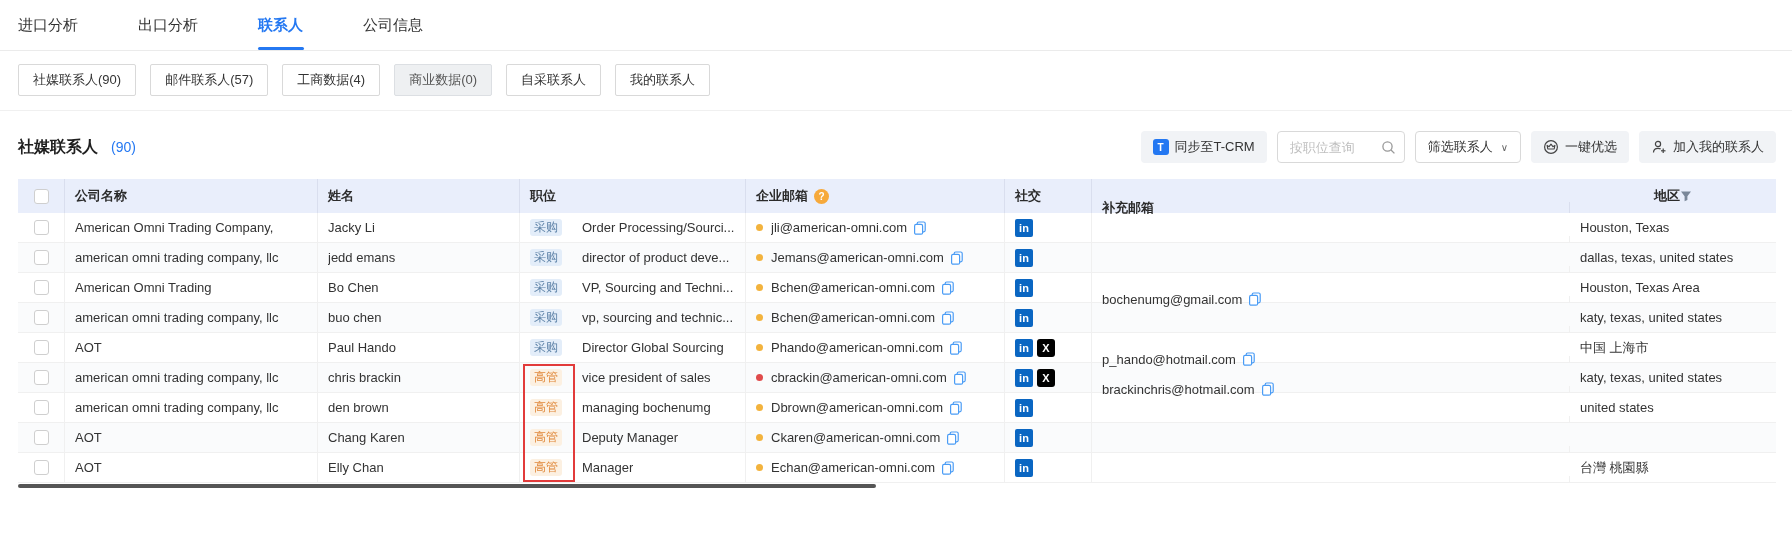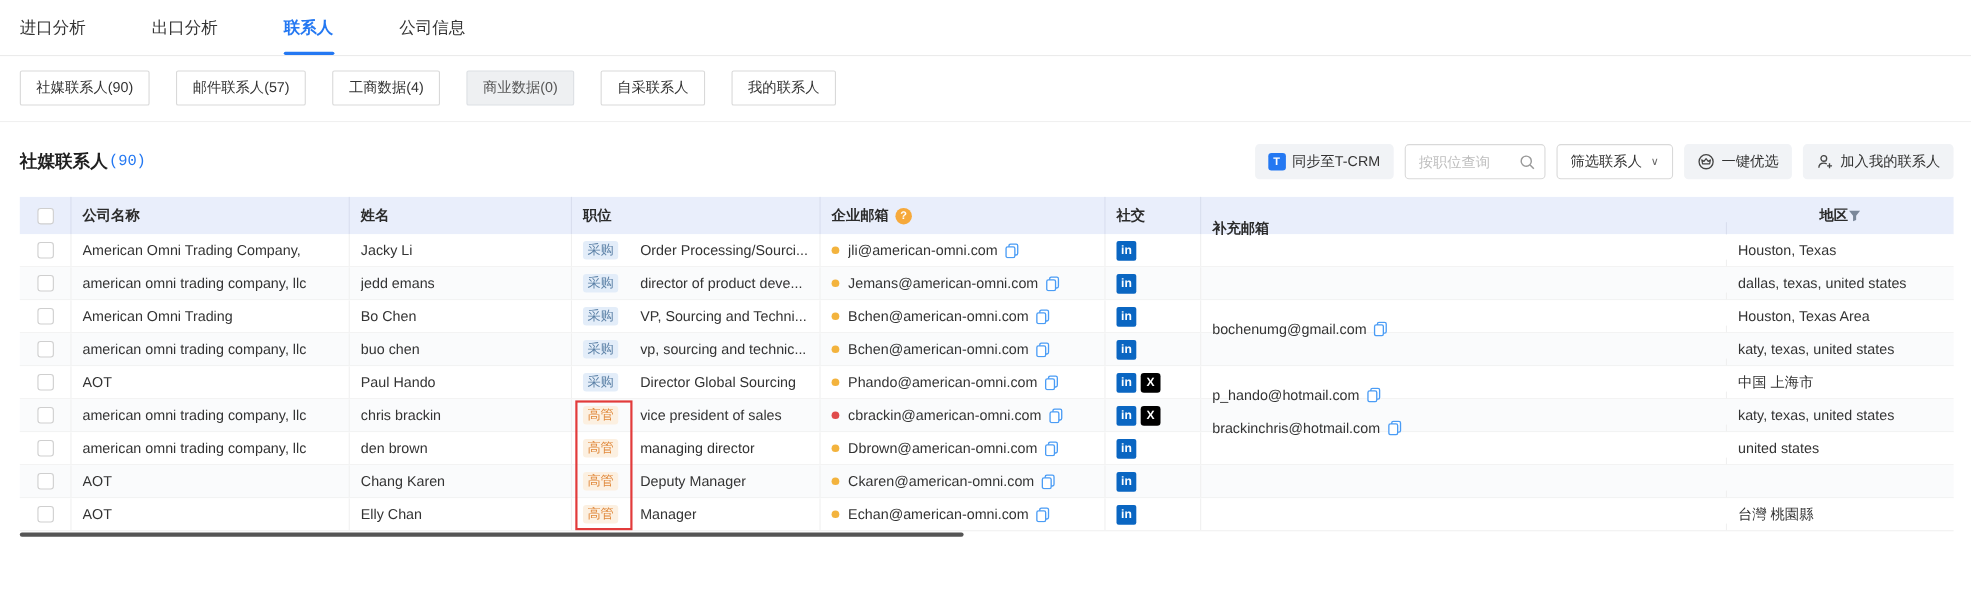--- a/index.html
+++ b/index.html
@@ -16,29 +16,29 @@
   
   .tabs-bar{display:flex;gap:60px;padding:0 18px;height:51px;align-items:center;
             border-bottom:1px solid #ebebeb;}
   .tab{font-size:15px;color:#333;cursor:pointer;position:relative;height:100%;
        display:flex;align-items:center;}
   .tab.active{color:var(--accent);font-weight:bold;}
   .tab.active::after{content:"";position:absolute;left:50%;transform:translateX(-50%);
        bottom:0;width:46px;height:3px;background:var(--accent);border-radius:2px;}
 
   
-  .filter-bar{display:flex;gap:24px;padding:13px 18px 14px;border-bottom:1px solid #f0f0f0;}
+  .filter-bar{display:flex;gap:14px;padding:13px 18px 14px;border-bottom:1px solid #f0f0f0;}
   .filter-btn{font-size:13px;color:#333;background:#fff;border:1px solid #d9d9d9;
        border-radius:2px;padding:0 14px;height:32px;display:flex;align-items:center;cursor:pointer;}
   .filter-btn.muted{background:#eef0f2;color:#555;border-color:#dcdfe3;}
 
   
   .section-bar{display:flex;align-items:center;padding:20px 16px 0 18px;}
   .section-title{font-size:16px;font-weight:bold;color:#1f1f1f;}
-  .section-count{font-size:14px;color:var(--accent);margin-left:1px;font-family:Liberation Mono, monospace;}
+  .section-count{font-size:14px;color:var(--accent);margin-left:13px;}
   .controls{margin-left:auto;display:flex;gap:10px;align-items:center;}
   .ctl-btn{height:32px;display:flex;align-items:center;gap:6px;padding:0 12px;
        font-size:13px;border-radius:4px;background:#f1f3f6;color:#333;cursor:pointer;
        white-space:nowrap;}
   .ctl-btn.outline{background:#fff;border:1px solid #d9d9d9;}
   .tcrm-icon{width:16px;height:16px;border-radius:3px;background:var(--accent);color:#fff;
        font-size:10px;font-weight:bold;display:flex;align-items:center;justify-content:center;}
   .search-box{height:32px;border:1px solid #d9d9d9;border-radius:4px;display:flex;
        align-items:center;padding:0 8px 0 10px;width:128px;background:#fff;gap:16px;}
   .search-box input{border:none;outline:none;flex:1;min-width:0;font-size:13px;color:#333;
@@ -376,21 +376,21 @@
           <span class="checkbox"></span>
         </div>
         <div class="td col-company">
           <span class="cell-text">american omni trading company, llc</span>
         </div>
         <div class="td col-name">
           <span class="cell-text">den brown</span>
         </div>
         <div class="td col-pos">
           <span class="tag orange">高管</span>
-          <span class="cell-text">managing director</span>
+          <span class="cell-text">managing bochenumg</span>
         </div>
         <div class="td col-email">
           <span class="dot"></span>
           <span class="cell-text">Dbrown@american-omni.com</span>
           <svg class="copy-icon" width="14" height="14" viewBox="0 0 14 14">
             <rect x="4.2" y="1" width="8" height="9.8" rx="1.5" fill="#fff" stroke="#4a9cf5" stroke-width="1.2"></rect>
             <rect x="1.6" y="3.4" width="8" height="9.8" rx="1.5" fill="#fff" stroke="#4a9cf5" stroke-width="1.2"></rect>
           </svg>
         </div>
         <div class="td col-social">

